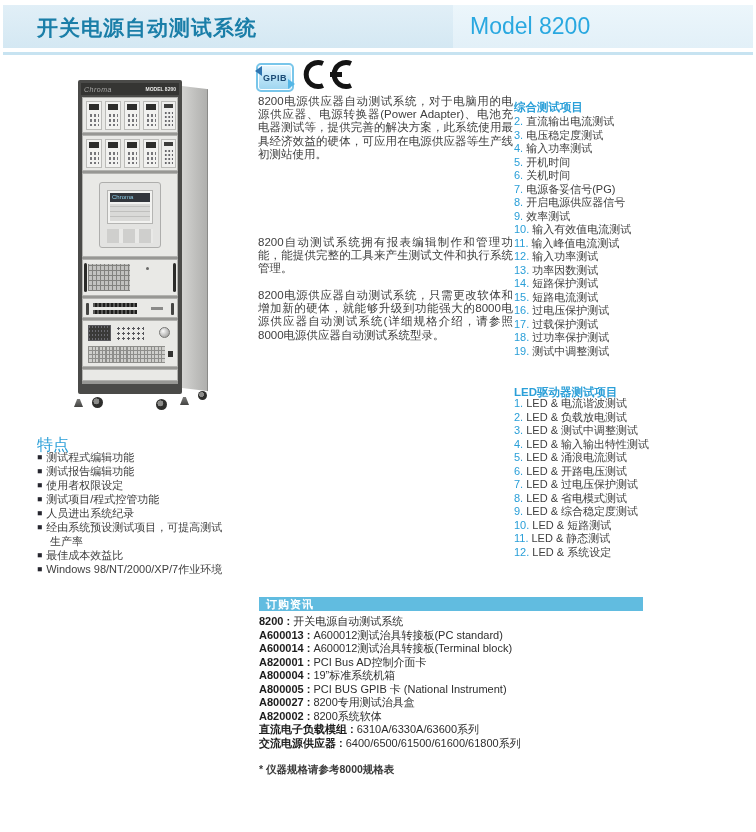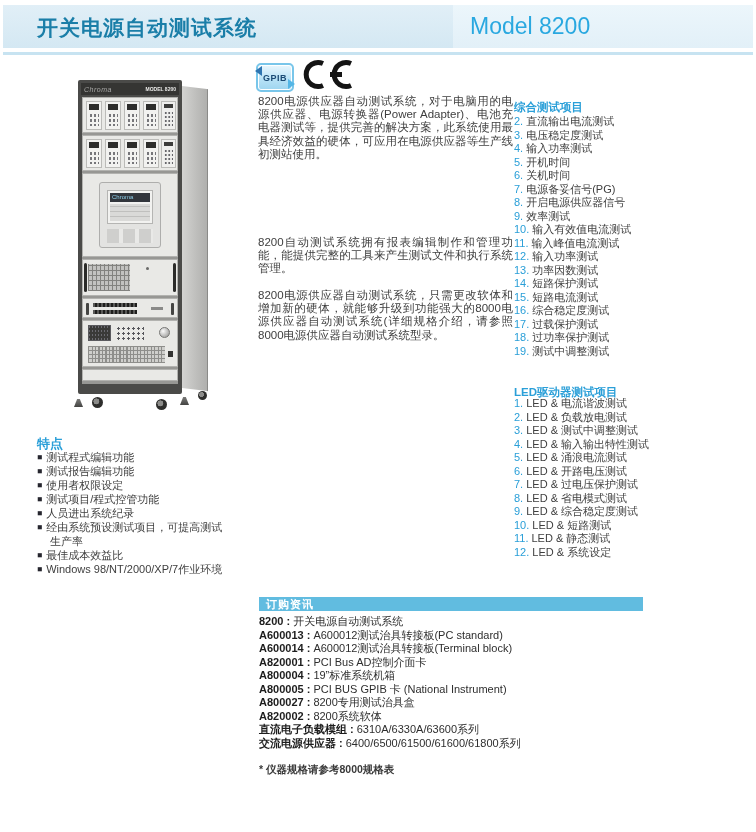--- a/index.html
+++ b/index.html
@@ -100,21 +100,21 @@
 
   
   .rhead{position:absolute;left:514px;font-size:11.5px;font-weight:bold;color:#2a9fd8;white-space:nowrap}
   .rh1{top:100px}.rh2{top:385px}
   .tlist{position:absolute;left:514px;width:238px;list-style:none}
   .tl1{top:115px}.tl2{top:397px}
   .tlist li{font-size:11px;line-height:13.5px;height:13.5px;white-space:nowrap;color:#3e3e3e}
   .num{color:#2a9fd8;margin-right:3px}
 
   
-  .fhead{position:absolute;left:37px;top:435px;font-size:13px;font-weight:bold;color:#2a9fd8}
+  .fhead{position:absolute;left:37px;top:435px;font-size:16px;font-weight:normal;color:#2a9fd8}
   .flist{position:absolute;left:37px;top:450px;width:210px;list-style:none}
   .flist li{font-size:11px;line-height:14px;color:#3e3e3e;padding-left:13px;text-indent:-13px}
   .blt{font-size:8.5px;margin-right:4px;color:#26262e;vertical-align:1px}
   .ftxt{white-space:pre-line}
 
   
   .ord-bar{position:absolute;left:259px;top:597px;width:384px;height:14px;background:#61bce0}
   .ord-bar span{display:block;font-size:11px;font-weight:bold;color:#fff;line-height:14px;
                 padding-left:7px;letter-spacing:1px}
   .olist{position:absolute;left:259px;top:615px;width:470px;list-style:none}
@@ -221,21 +221,21 @@
     <li><span class="num">6.</span><span>关机时间</span></li>
     <li><span class="num">7.</span><span>电源备妥信号(PG)</span></li>
     <li><span class="num">8.</span><span>开启电源供应器信号</span></li>
     <li><span class="num">9.</span><span>效率测试</span></li>
     <li><span class="num">10.</span><span>输入有效值电流测试</span></li>
     <li><span class="num">11.</span><span>输入峰值电流测试</span></li>
     <li><span class="num">12.</span><span>输入功率测试</span></li>
     <li><span class="num">13.</span><span>功率因数测试</span></li>
     <li><span class="num">14.</span><span>短路保护测试</span></li>
     <li><span class="num">15.</span><span>短路电流测试</span></li>
-    <li><span class="num">16.</span><span>综合稳定度测试</span></li>
+    <li><span class="num">16.</span><span>过电压保护测试</span></li>
     <li><span class="num">17.</span><span>过载保护测试</span></li>
     <li><span class="num">18.</span><span>过功率保护测试</span></li>
     <li><span class="num">19.</span><span>测试中调整测试</span></li>
   </ul>
 
   <div class="rhead rh2">LED驱动器测试项目</div>
   <ul class="tlist tl2">
     <li><span class="num">1.</span><span>LED &amp; 电流谐波测试</span></li>
     <li><span class="num">2.</span><span>LED &amp; 负载放电测试</span></li>
     <li><span class="num">3.</span><span>LED &amp; 测试中调整测试</span></li>

